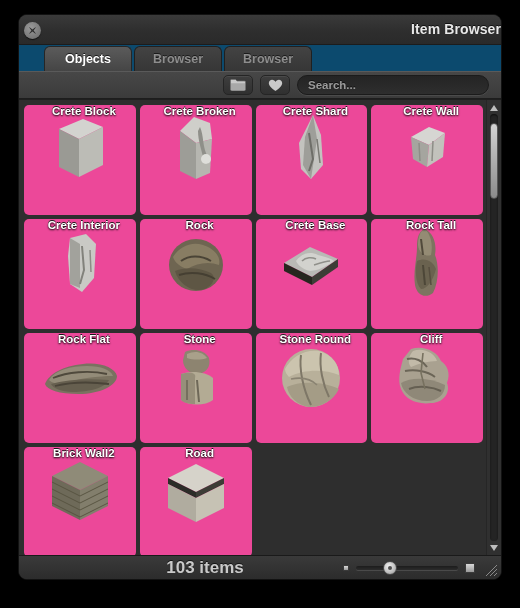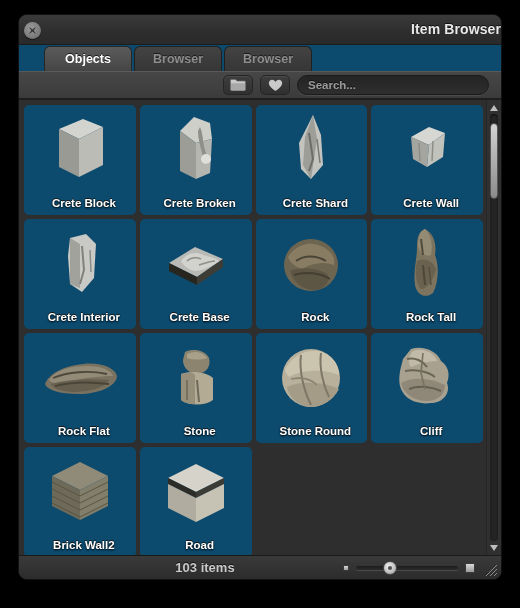--- a/index.html
+++ b/index.html
@@ -153,27 +153,26 @@
   #grid {
     flex: 1 1 auto;
     padding: 5px 3px 5px 5px;
     display: grid;
     grid-template-columns: repeat(4, 1fr);
     grid-auto-rows: 110px;
     gap: 4px;
     overflow: hidden;
   }
   .cell {
-    background: #0c4a6e;
+    background: #ec4899;
     border-radius: 5px;
     position: relative;
     display: flex;
     flex-direction: column;
     align-items: center;
-    justify-content: flex-end;
     overflow: hidden;
     cursor: pointer;
     padding-left: 8px;
   }
   .thumb {
     position: absolute;
     left: 0; right: 0; top: 4px;
     height: 82px;
     display: flex;
     align-items: center;
@@ -240,21 +239,21 @@
     background: linear-gradient(to bottom, #3a3a3a, #2c2c2c);
     border-top: 1px solid #1a1a1a;
     display: flex;
     align-items: center;
     position: relative;
   }
   #item-count {
     position: absolute;
     left: 0; right: 0;
     text-align: center;
-    font-size: 13px;
+    font-size: 17px;
     font-weight: bold;
     color: #c9c9c9;
     text-shadow: 0 -1px 0 #141414;
     padding-right: 110px;
   }
   #zoom-slider {
     position: absolute;
     right: 26px;
     display: flex;
     align-items: center;
@@ -402,43 +401,43 @@
             <polygon points="16,10 26,16 26,60 16,56" fill="#a2a29c"></polygon>
             <path d="M28,18 L30,42 L26,56" stroke="#82827c" stroke-width="2" fill="none"></path>
             <path d="M36,22 L37,44" stroke="#8c8c86" stroke-width="1.5" fill="none"></path>
           </svg>
         </div>
         <div class="cell-label">Crete Interior</div>
       </div>
 
       <div class="cell">
         <div class="thumb">
+          <svg width="66" height="62" viewBox="0 0 66 62">
+            <ellipse cx="33" cy="32" rx="27" ry="26" fill="#6e6551"></ellipse>
+            <path d="M10,24 C16,14 28,8 40,12 C52,16 58,24 56,32 C46,28 34,30 24,36 C18,34 12,30 10,24 Z" fill="#887d63"></path>
+            <path d="M12,38 C22,34 36,34 48,40 C54,44 50,52 42,56 C30,60 16,52 12,38 Z" fill="#5e5644"></path>
+            <path d="M18,28 C26,22 38,22 48,28" stroke="#4a4436" stroke-width="2" fill="none"></path>
+            <path d="M16,42 C28,38 42,40 52,46" stroke="#453f32" stroke-width="2" fill="none"></path>
+          </svg>
+        </div>
+        <div class="cell-label">Rock</div>
+      </div>
+
+      <div class="cell">
+        <div class="thumb">
           <svg width="70" height="54" viewBox="0 0 70 54">
             <polygon points="8,26 34,10 62,22 36,40" fill="#b9b9b5"></polygon>
             <polygon points="8,26 36,40 36,48 8,34" fill="#26261f"></polygon>
             <polygon points="36,40 62,22 62,30 36,48" fill="#3d3d36"></polygon>
             <path d="M20,24 C26,16 34,14 42,18 C50,20 56,22 58,24 C50,30 40,34 34,34 C26,32 22,28 20,24 Z" fill="#d2d2ce"></path>
             <path d="M26,24 C30,20 36,20 40,22" stroke="#8f8f8a" stroke-width="1.5" fill="none"></path>
             <path d="M38,28 C44,26 50,24 54,24" stroke="#8f8f8a" stroke-width="1.5" fill="none"></path>
           </svg>
         </div>
         <div class="cell-label">Crete Base</div>
-      </div>
-
-      <div class="cell">
-        <div class="thumb">
-          <svg width="66" height="62" viewBox="0 0 66 62">
-            <ellipse cx="33" cy="32" rx="27" ry="26" fill="#6e6551"></ellipse>
-            <path d="M10,24 C16,14 28,8 40,12 C52,16 58,24 56,32 C46,28 34,30 24,36 C18,34 12,30 10,24 Z" fill="#887d63"></path>
-            <path d="M12,38 C22,34 36,34 48,40 C54,44 50,52 42,56 C30,60 16,52 12,38 Z" fill="#5e5644"></path>
-            <path d="M18,28 C26,22 38,22 48,28" stroke="#4a4436" stroke-width="2" fill="none"></path>
-            <path d="M16,42 C28,38 42,40 52,46" stroke="#453f32" stroke-width="2" fill="none"></path>
-          </svg>
-        </div>
-        <div class="cell-label">Rock</div>
       </div>
 
       <div class="cell">
         <div class="thumb">
           <svg width="48" height="74" viewBox="0 0 48 74">
             <path d="M22,2 C30,6 34,16 32,28 C36,38 36,54 30,66 C22,72 14,68 12,58 C10,44 14,32 14,20 C14,10 16,4 22,2 Z" fill="#7d7460"></path>
             <path d="M22,2 C28,8 30,18 28,28 C22,30 16,26 15,18 C15,10 17,4 22,2 Z" fill="#948b74"></path>
             <path d="M14,34 C22,30 30,34 33,42 C30,54 24,62 18,62 C12,56 12,42 14,34 Z" fill="#6a624f"></path>
             <path d="M18,12 L20,28" stroke="#514a3b" stroke-width="2" fill="none"></path>
             <path d="M20,38 L22,58" stroke="#4d4738" stroke-width="2" fill="none"></path>

